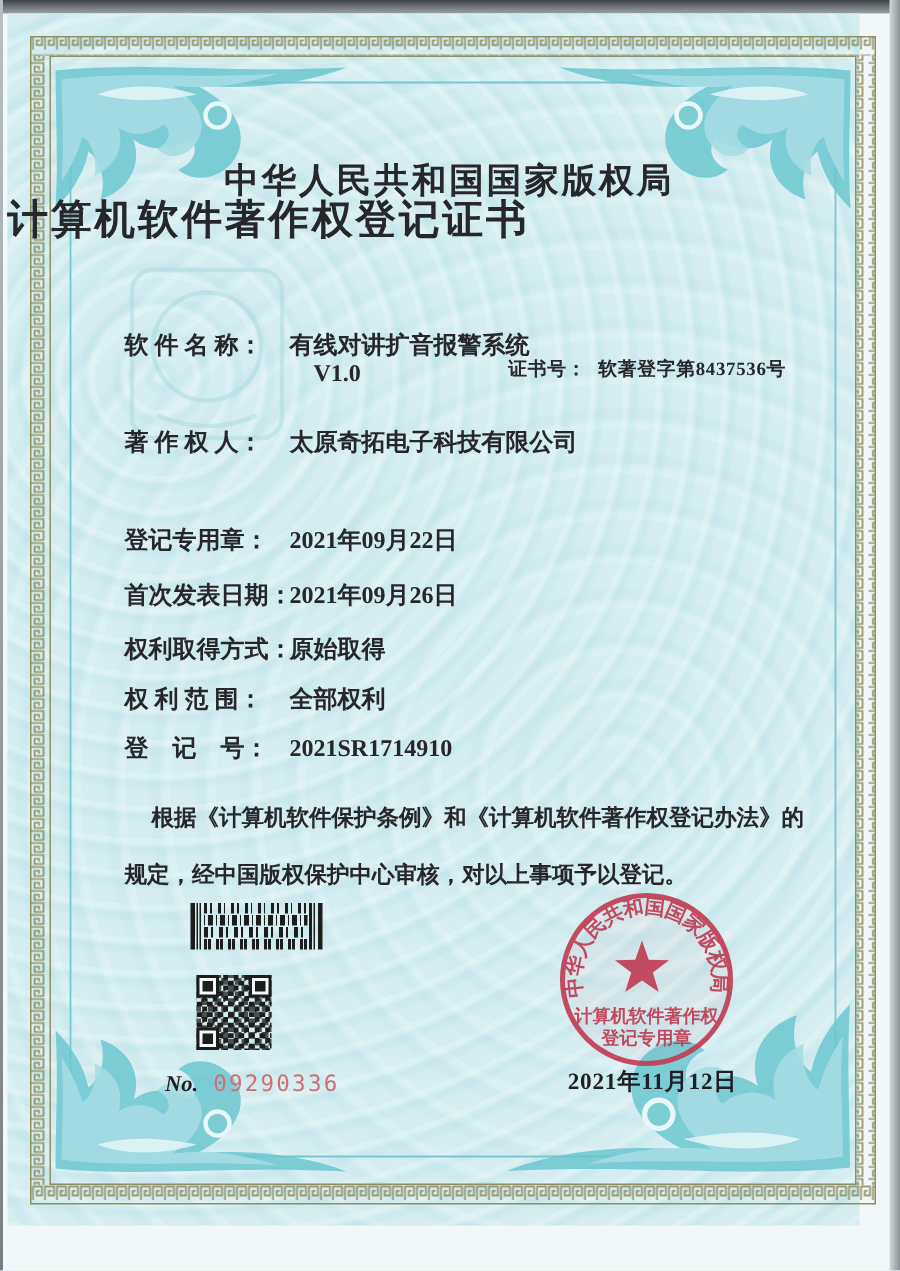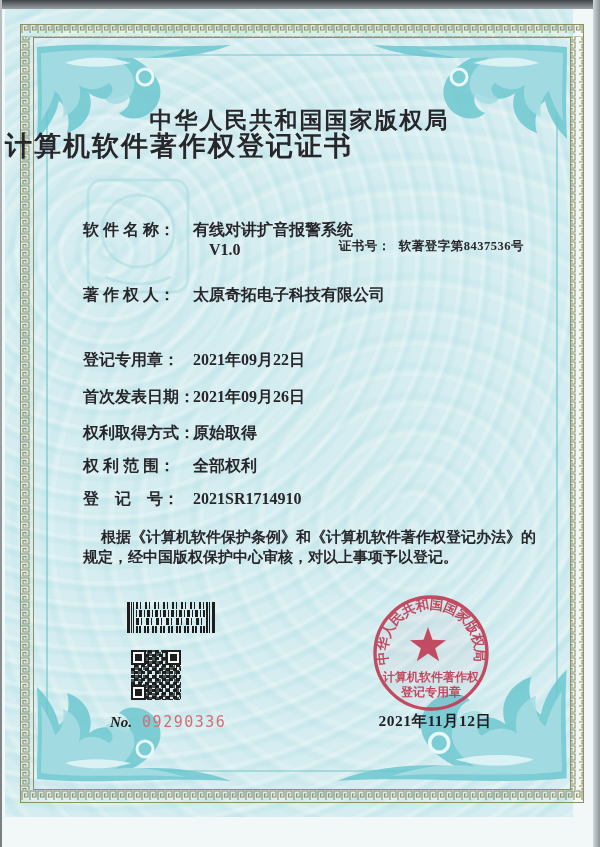--- a/index.html
+++ b/index.html
@@ -27,21 +27,21 @@
     font-size:23px;font-weight:bold;letter-spacing:2px;}
   .cert-title{top:119px;left:0;width:589px;text-align:left;
     font-size:27px;font-weight:bold;letter-spacing:2px;}
   .cert-no{top:181px;right:49px;font-size:12.5px;font-weight:bold;letter-spacing:0.5px;margin-top:48px;}
   .cert-no .lbl{margin-right:8px;}
   .row{position:absolute;left:78px;font-size:16px;font-weight:bold;color:#26262b;white-space:nowrap;}
   .row .lbl{display:inline-block;width:110px;}
   .row .val{display:inline-block;}
   .val2{position:absolute;left:188px;font-size:16px;font-weight:bold;color:#26262b;margin-left:16px;}
   .statement{position:absolute;left:78px;top:518px;width:464px;
-    font-size:15px;font-weight:bold;line-height:20px;color:#26262b;
+    font-size:15px;font-weight:bold;line-height:38px;color:#26262b;
     text-indent:18px;white-space:normal;}
   .barcode{position:absolute;left:122px;top:593px;width:88px;height:31px;
     background:
       linear-gradient(#1d1d1d,#1d1d1d) 0 0/3px 100%,
       linear-gradient(#1d1d1d,#1d1d1d) 4px 0/1px 100%,
       linear-gradient(#1d1d1d,#1d1d1d) 6px 0/1px 100%,
       linear-gradient(#1d1d1d,#1d1d1d) 85px 0/3px 100%,
       linear-gradient(#1d1d1d,#1d1d1d) 82px 0/1px 100%,
       linear-gradient(#1d1d1d,#1d1d1d) 79px 0/2px 100%,
       repeating-linear-gradient(90deg,#1d1d1d 0 2px,transparent 2px 4px,#1d1d1d 4px 5px,transparent 5px 9px) 9px 0/69px 7px,

